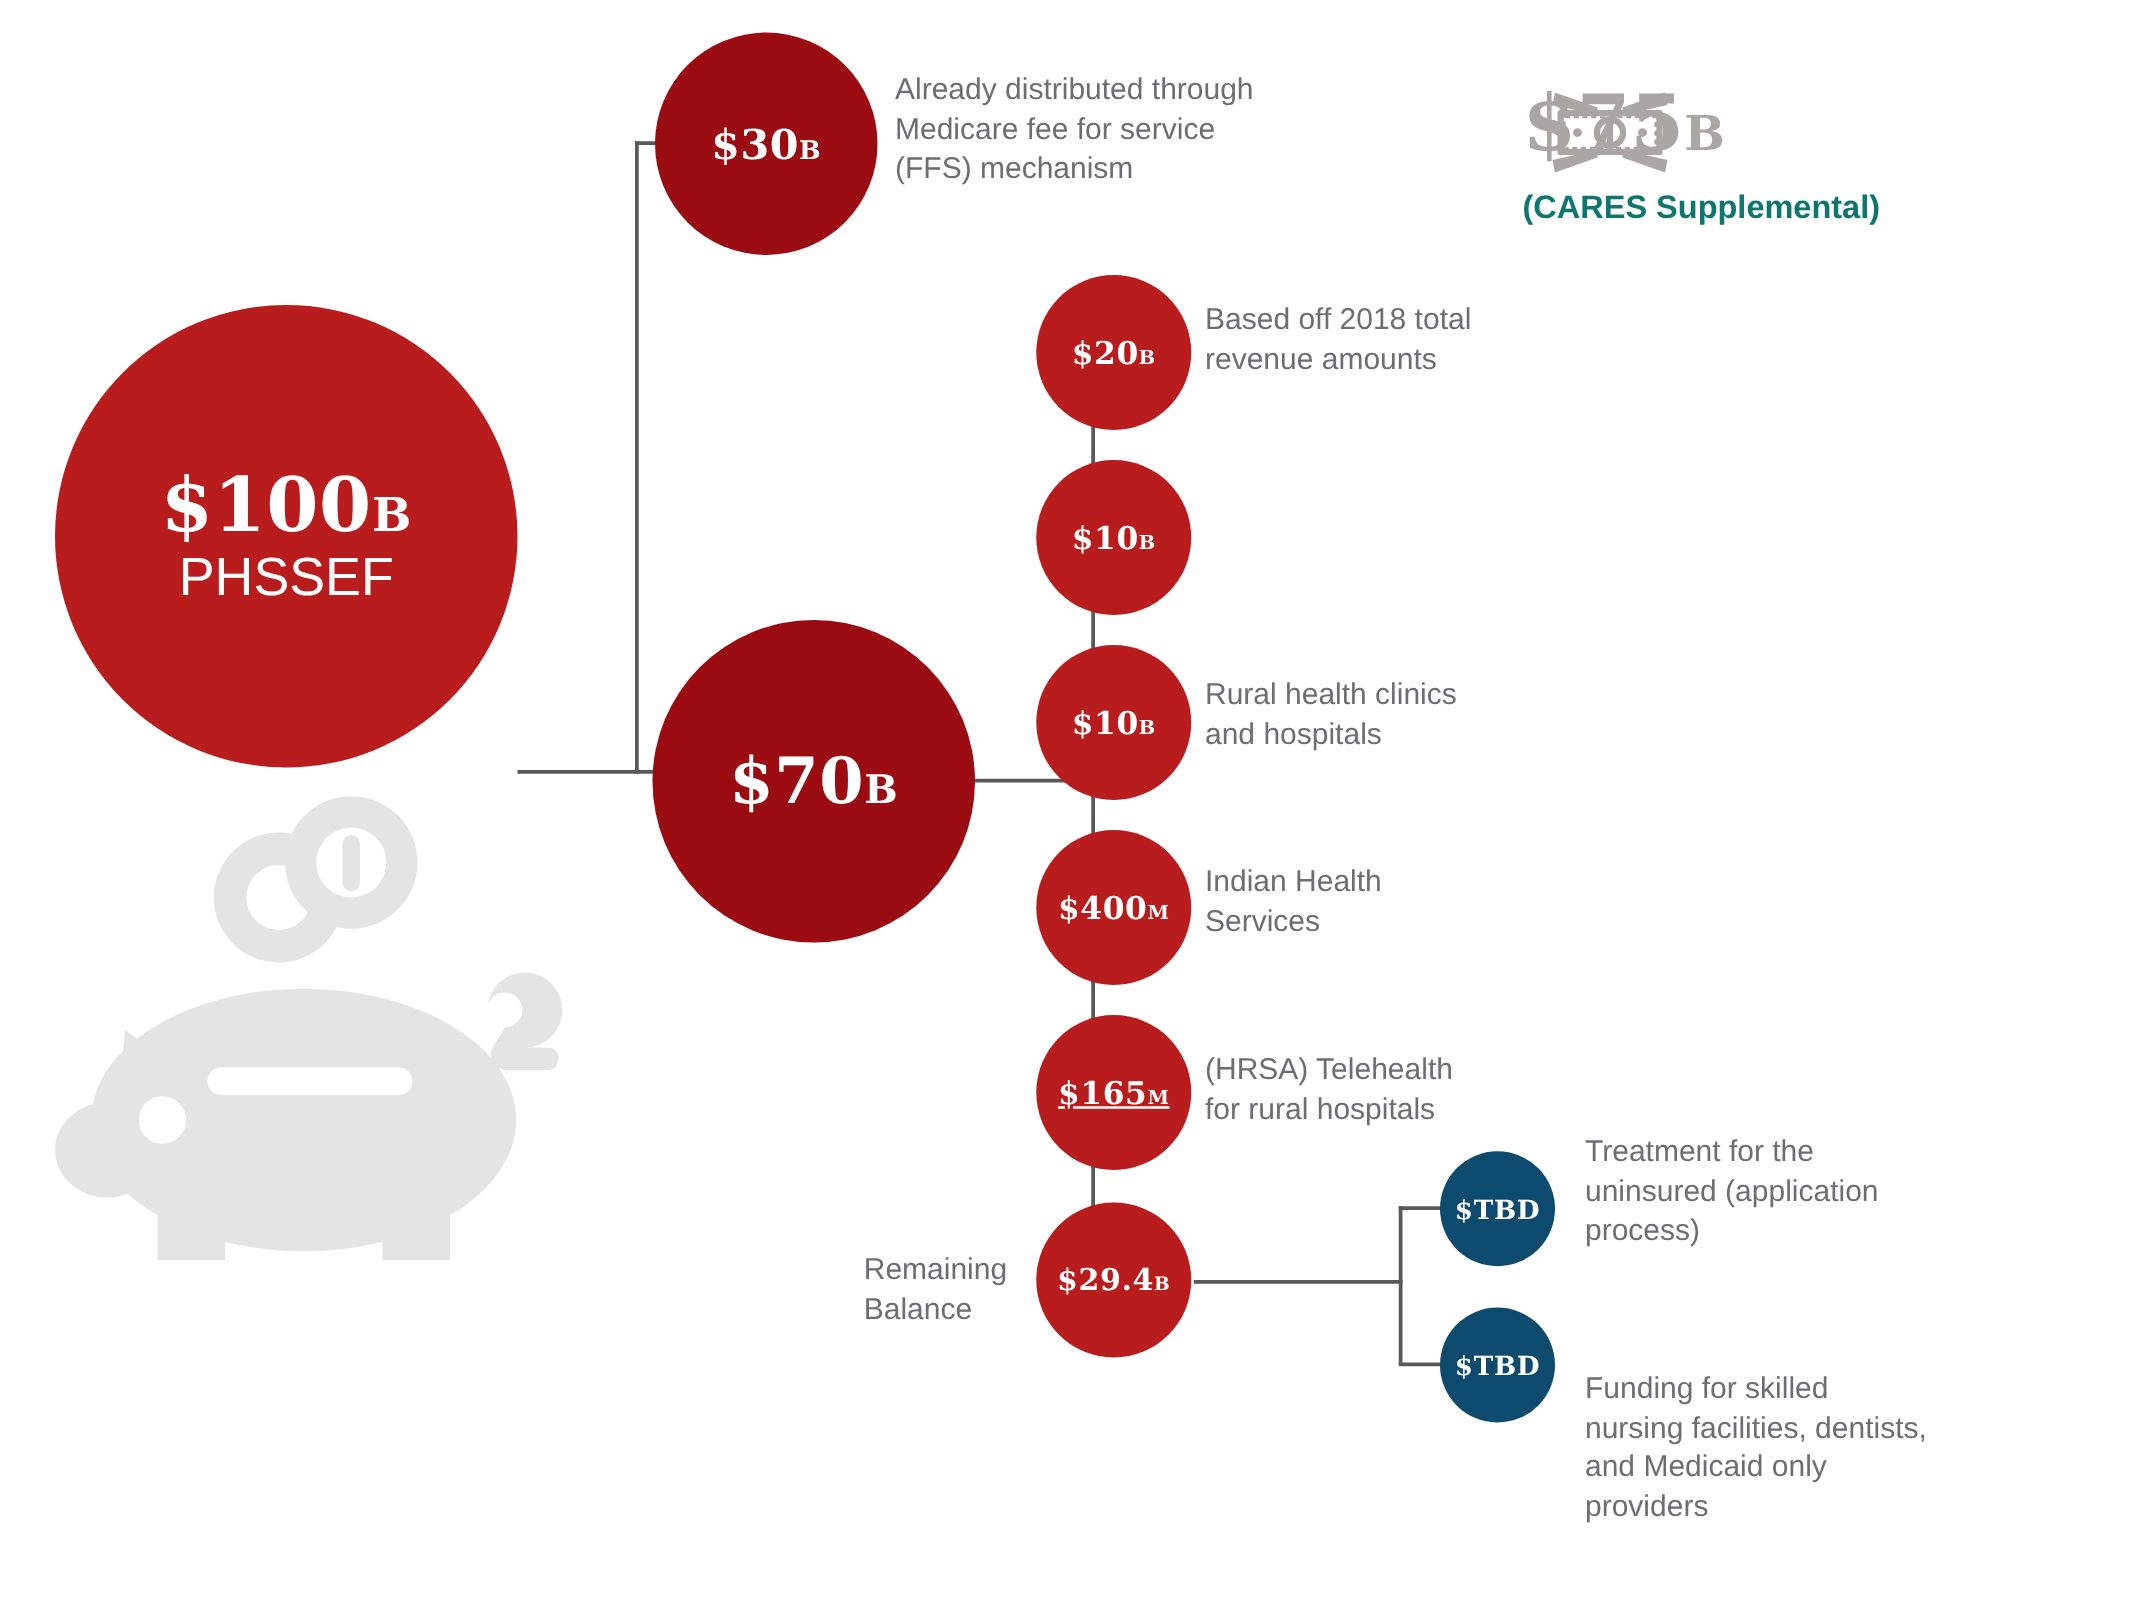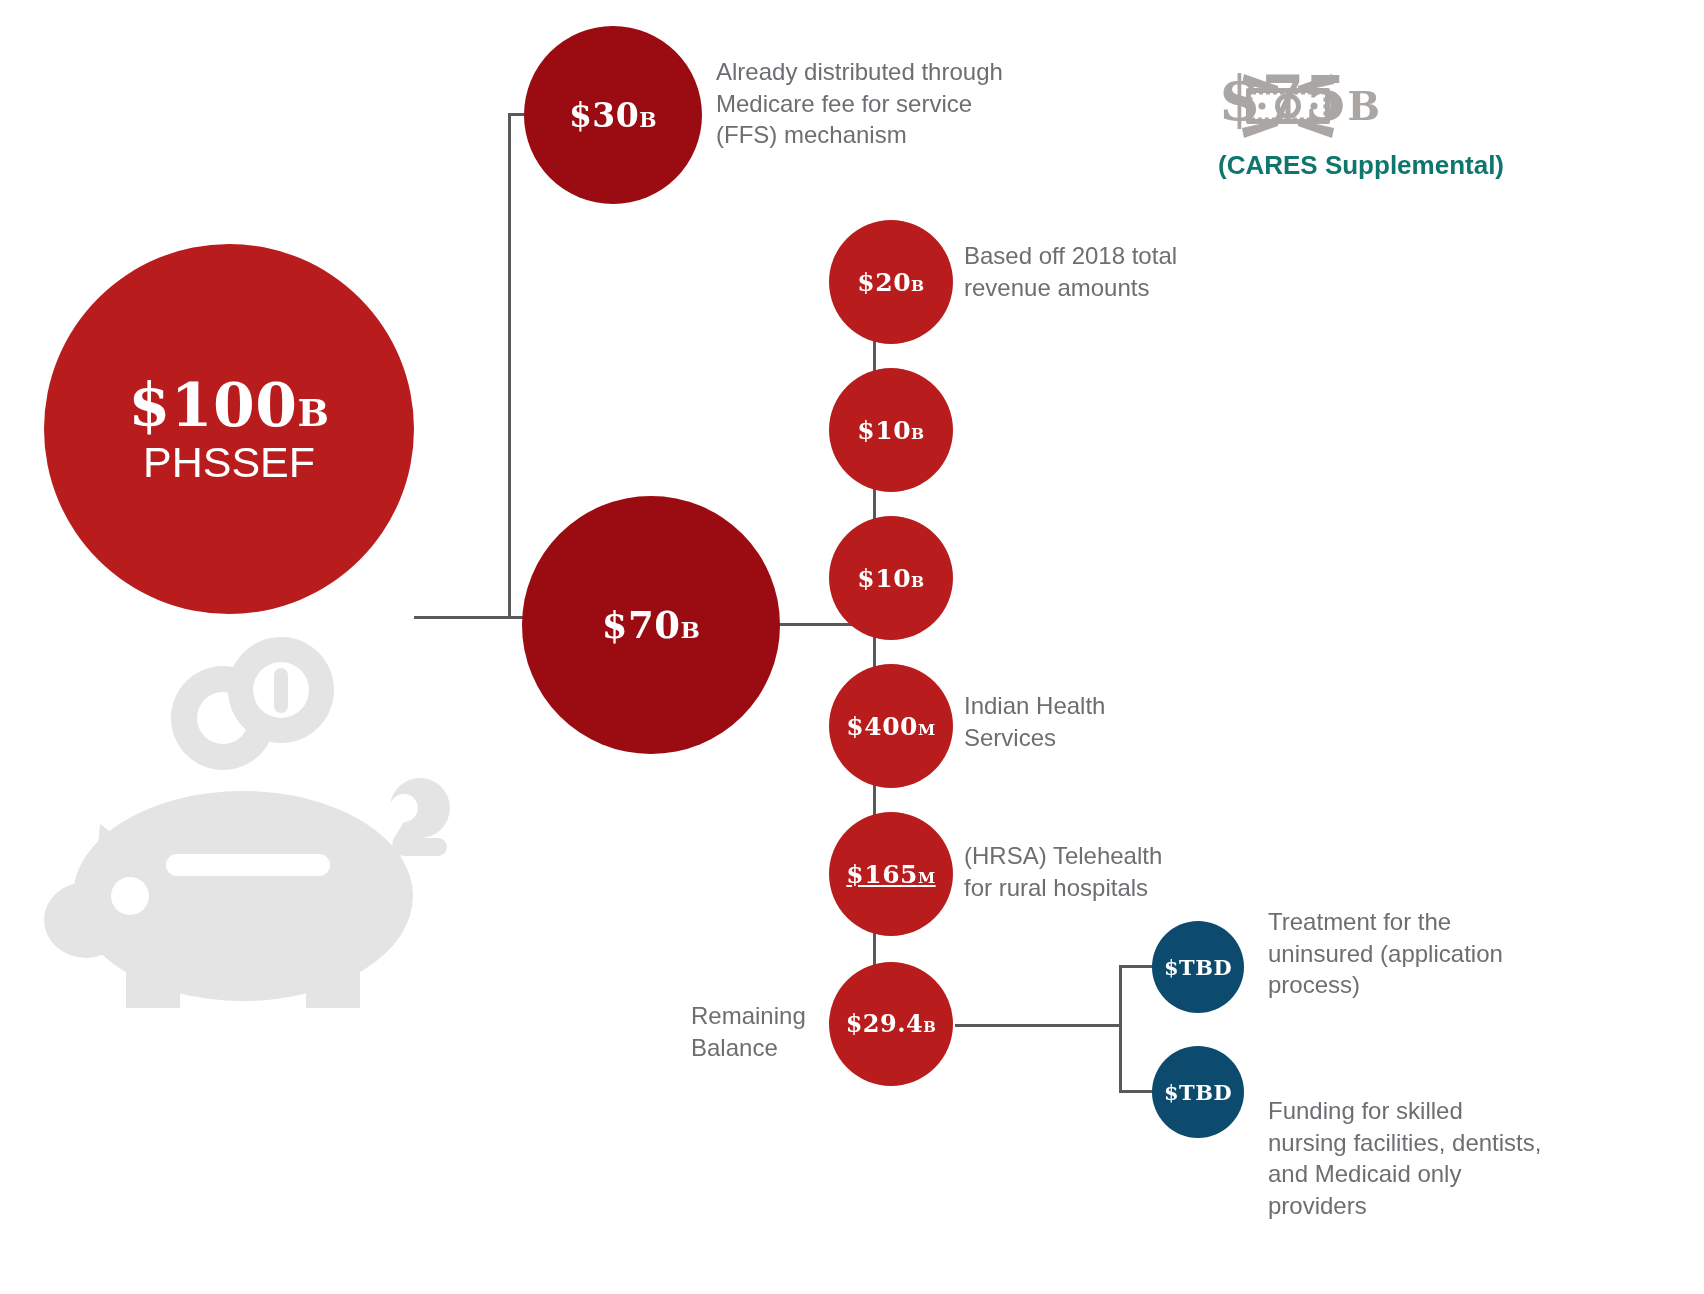--- a/index.html
+++ b/index.html
@@ -47,21 +47,21 @@
 
   
   #bubble-100b{left:44px;top:244px;width:370px;height:370px;}
   #bubble-100b .amt{font-size:60px;}
   #bubble-100b .sub{font-size:43px;}
 
   #bubble-30b{left:524px;top:26px;width:178px;height:178px;}
   #bubble-30b .amt{font-size:33px;}
 
   #bubble-70b{left:522px;top:496px;width:258px;height:258px;}
-  #bubble-70b .amt{font-size:37px;}
+  #bubble-70b .amt{font-size:51px;}
 
   .leaf{width:124px;height:124px;}
   .leaf .amt{font-size:25px;}
 
   #bubble-20b{left:829px;top:220px;}
   #bubble-10b-a{left:829px;top:368px;}
   #bubble-10b-b{left:829px;top:516px;}
   #bubble-400m{left:829px;top:664px;}
   #bubble-165m{left:829px;top:812px;text-decoration:underline;}
   #bubble-294b{left:829px;top:962px;}
@@ -216,20 +216,22 @@
 
   <div class="bubble grey tbd" id="bubble-tbd-2">
     <div class="amt">$TBD</div>
   </div>
 
   <div class="note" id="note-30b">Already distributed through
 Medicare fee for service
 (FFS) mechanism</div>
   <div class="note" id="note-20b">Based off 2018 total
 revenue amounts</div>
+  <div class="note" id="note-10b-b">Rural health clinics
+and hospitals</div>
   <div class="note" id="note-400m">Indian Health
 Services</div>
   <div class="note" id="note-165m">(HRSA) Telehealth
 for rural hospitals</div>
   <div class="note" id="note-tbd-1">Treatment for the
 uninsured (application
 process)</div>
   <div class="note" id="note-tbd-2">Funding for skilled
 nursing facilities, dentists,
 and Medicaid only

